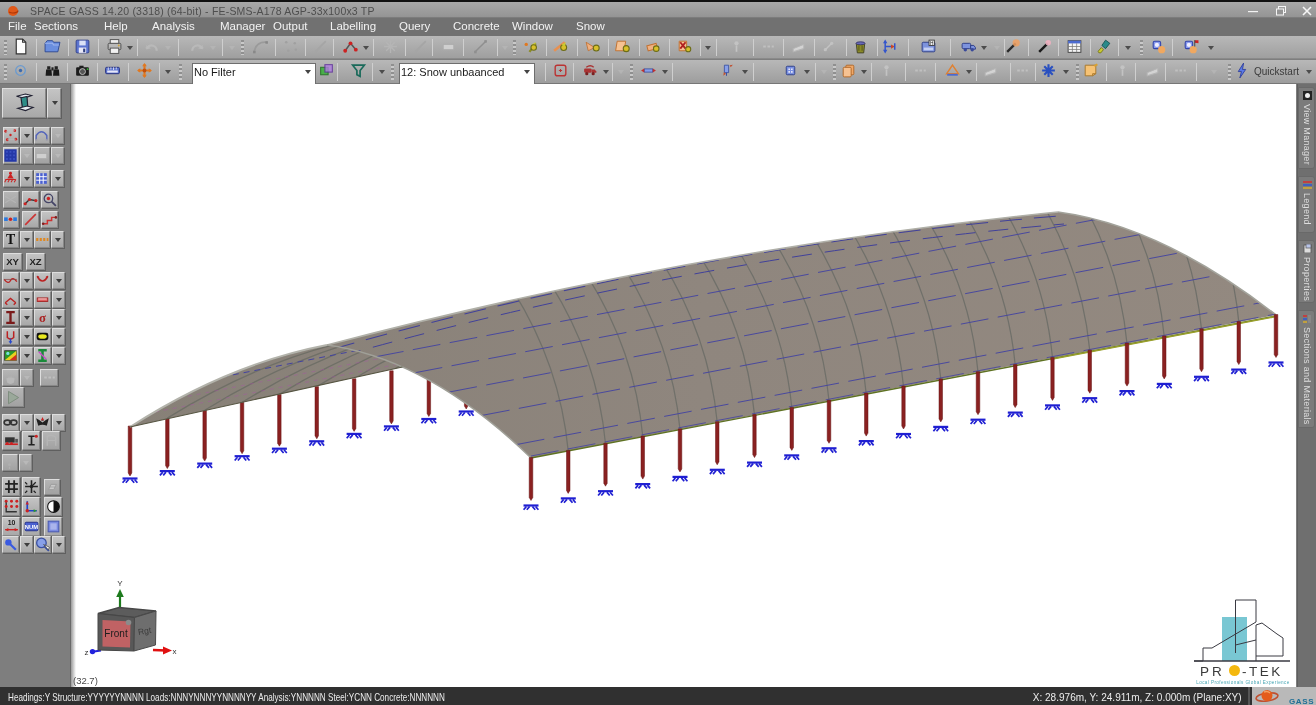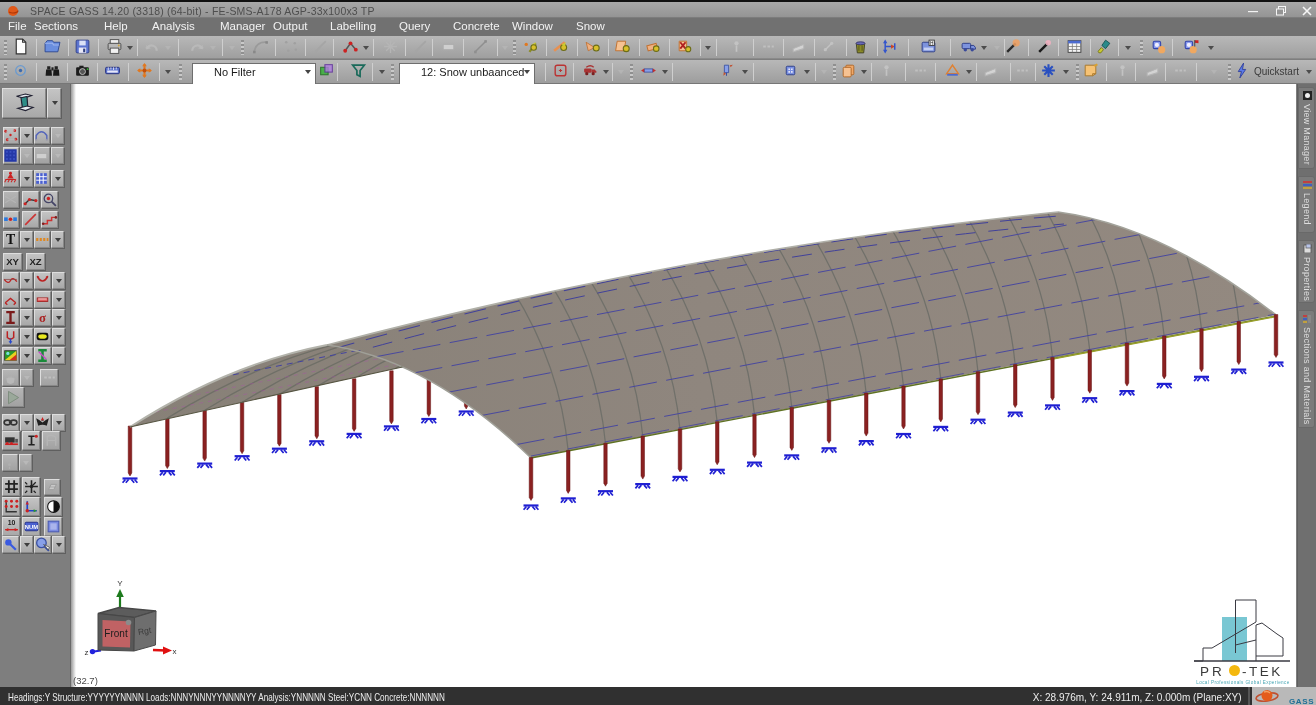--- a/index.html
+++ b/index.html
@@ -13,21 +13,21 @@
 #row2{position:absolute;left:0;top:60px;width:1316px;height:24px;background:linear-gradient(#b8b8b8,#9d9d9d);border-bottom:1px solid #777}
 #leftbar{position:absolute;left:0;top:84px;width:71px;height:603px;background:#7e7e7e;border-right:1px solid #6a6a6a}
 .lbtn{position:absolute;background:linear-gradient(#c4c4c4,#a8a8a8);border:1px solid #888;border-top-color:#dedede;border-left-color:#dedede;box-shadow:1px 1px 0 #5f5f5f}
 .lbtn.g{background:linear-gradient(#b5b5b5,#a2a2a2)}
 #canvas{position:absolute;left:71px;top:84px;width:1225px;height:603px;background:#ffffff}
 #rightbar{position:absolute;left:1297px;top:84px;width:19px;height:603px;background:#6f6f6f;border-left:1px solid #5e5e5e}
 .rtab{position:absolute;left:1px;width:17px;background:#7b7b7b;border:1px solid #696969;border-radius:0 3px 3px 0}
 .rtab .txt{position:absolute;left:3px;font-size:9px;color:#dedede;writing-mode:vertical-rl;white-space:nowrap;letter-spacing:0.3px}
 #statusbar{position:absolute;left:0;top:687px;width:1316px;height:18px;background:#303030;color:#ececec;font-size:11px}
 .wbtn{position:absolute;top:5px;color:#f5f5f5;font-size:10px;line-height:10px}
-.combo{position:absolute;top:3px;height:29px;background:#fff;border:1px solid #6e6e6e;font-size:11px;color:#1a1a1a;padding:2px 0 0 21px}
+.combo{position:absolute;top:3px;height:29px;background:#fff;border:1px solid #6e6e6e;font-size:11px;color:#1a1a1a;padding:2px 0 0 1px}
 .combo .ca{position:absolute;right:4px;top:6px;width:0;height:0;border-left:3.5px solid transparent;border-right:3.5px solid transparent;border-top:4px solid #444}
 
 </style></head><body>
 <div id="app">
 <div id="titlebar">
 <svg style="position:absolute;left:7px;top:3px" width="12" height="12" viewBox="0 0 12 12">
         <circle cx="6" cy="6" r="5" fill="#e05818"></circle>
         <path d="M2,7 a5,2.4 0 0 0 9,-1.5" fill="none" stroke="#b03808" stroke-width="1.2"></path>
       </svg>
 <div class="t">SPACE GASS 14.20 (3318) (64-bit) - FE-SMS-A178 AGP-33x100x3 TP</div>

